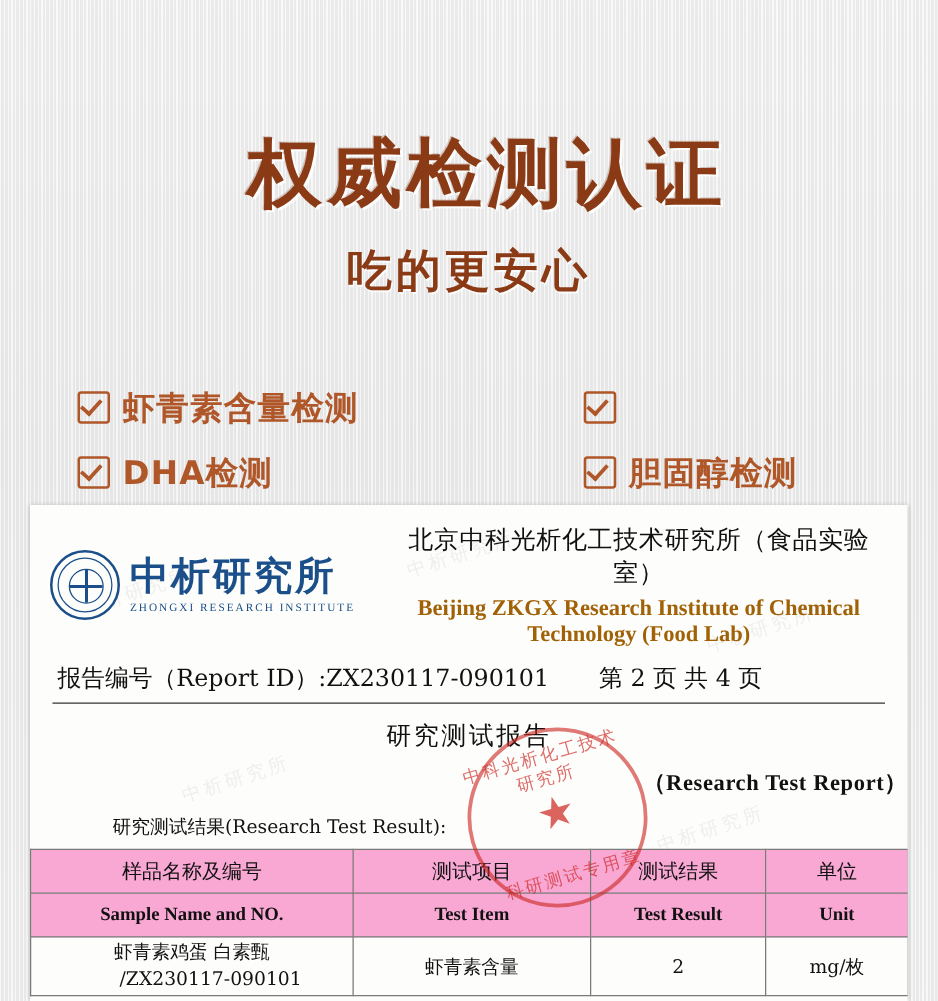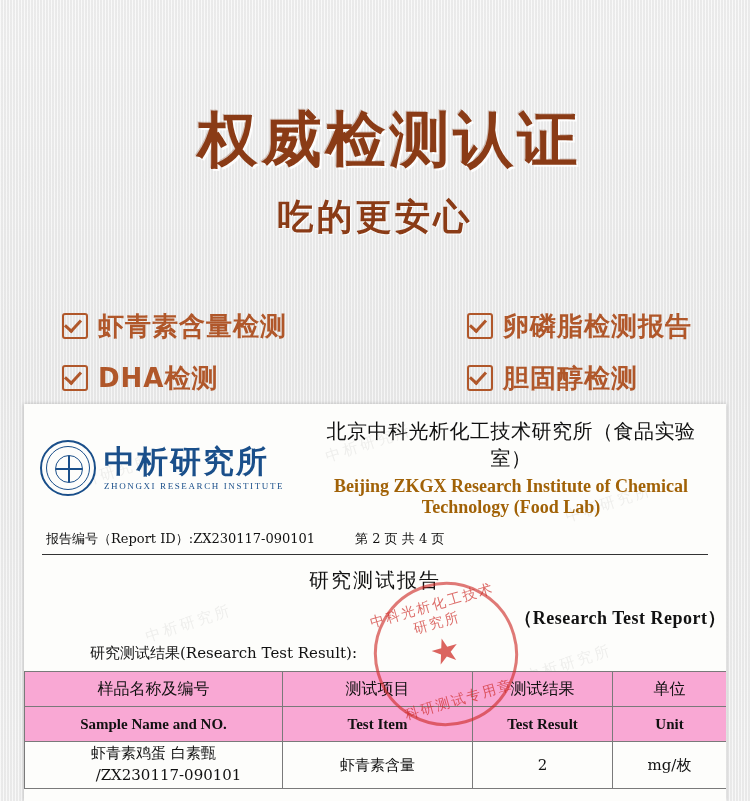--- a/index.html
+++ b/index.html
@@ -208,21 +208,21 @@
     color: #a16207;
     margin-top: 4px;
   }
 
   .meta-row {
     position: relative;
     display: flex;
     align-items: center;
     padding: 6px 22px 0 22px;
     font-family: "DejaVu Serif", serif;
-    font-size: 13px;
+    font-size: 19px;
     color: #111;
   }
   .meta-id { flex: none; }
   .meta-date { margin-left: 42px; }
   .meta-page { margin-left: 40px; }
 
   .rule {
     margin: 6px 18px 0 18px;
     height: 1px;
     background: #333;
@@ -350,21 +350,20 @@
 
   <div class="checklist">
 
     <div class="check-item">
       <span class="check-box"></span>
       <span class="check-label">虾青素含量检测</span>
     </div>
 
     <div class="check-item">
       <span class="check-box"></span>
-      <span class="check-label">卵磷脂检测报告</span>
     </div>
 
     <div class="check-item">
       <span class="check-box"></span>
       <span class="check-label">DHA检测</span>
     </div>
 
     <div class="check-item">
       <span class="check-box"></span>
       <span class="check-label">胆固醇检测</span>

